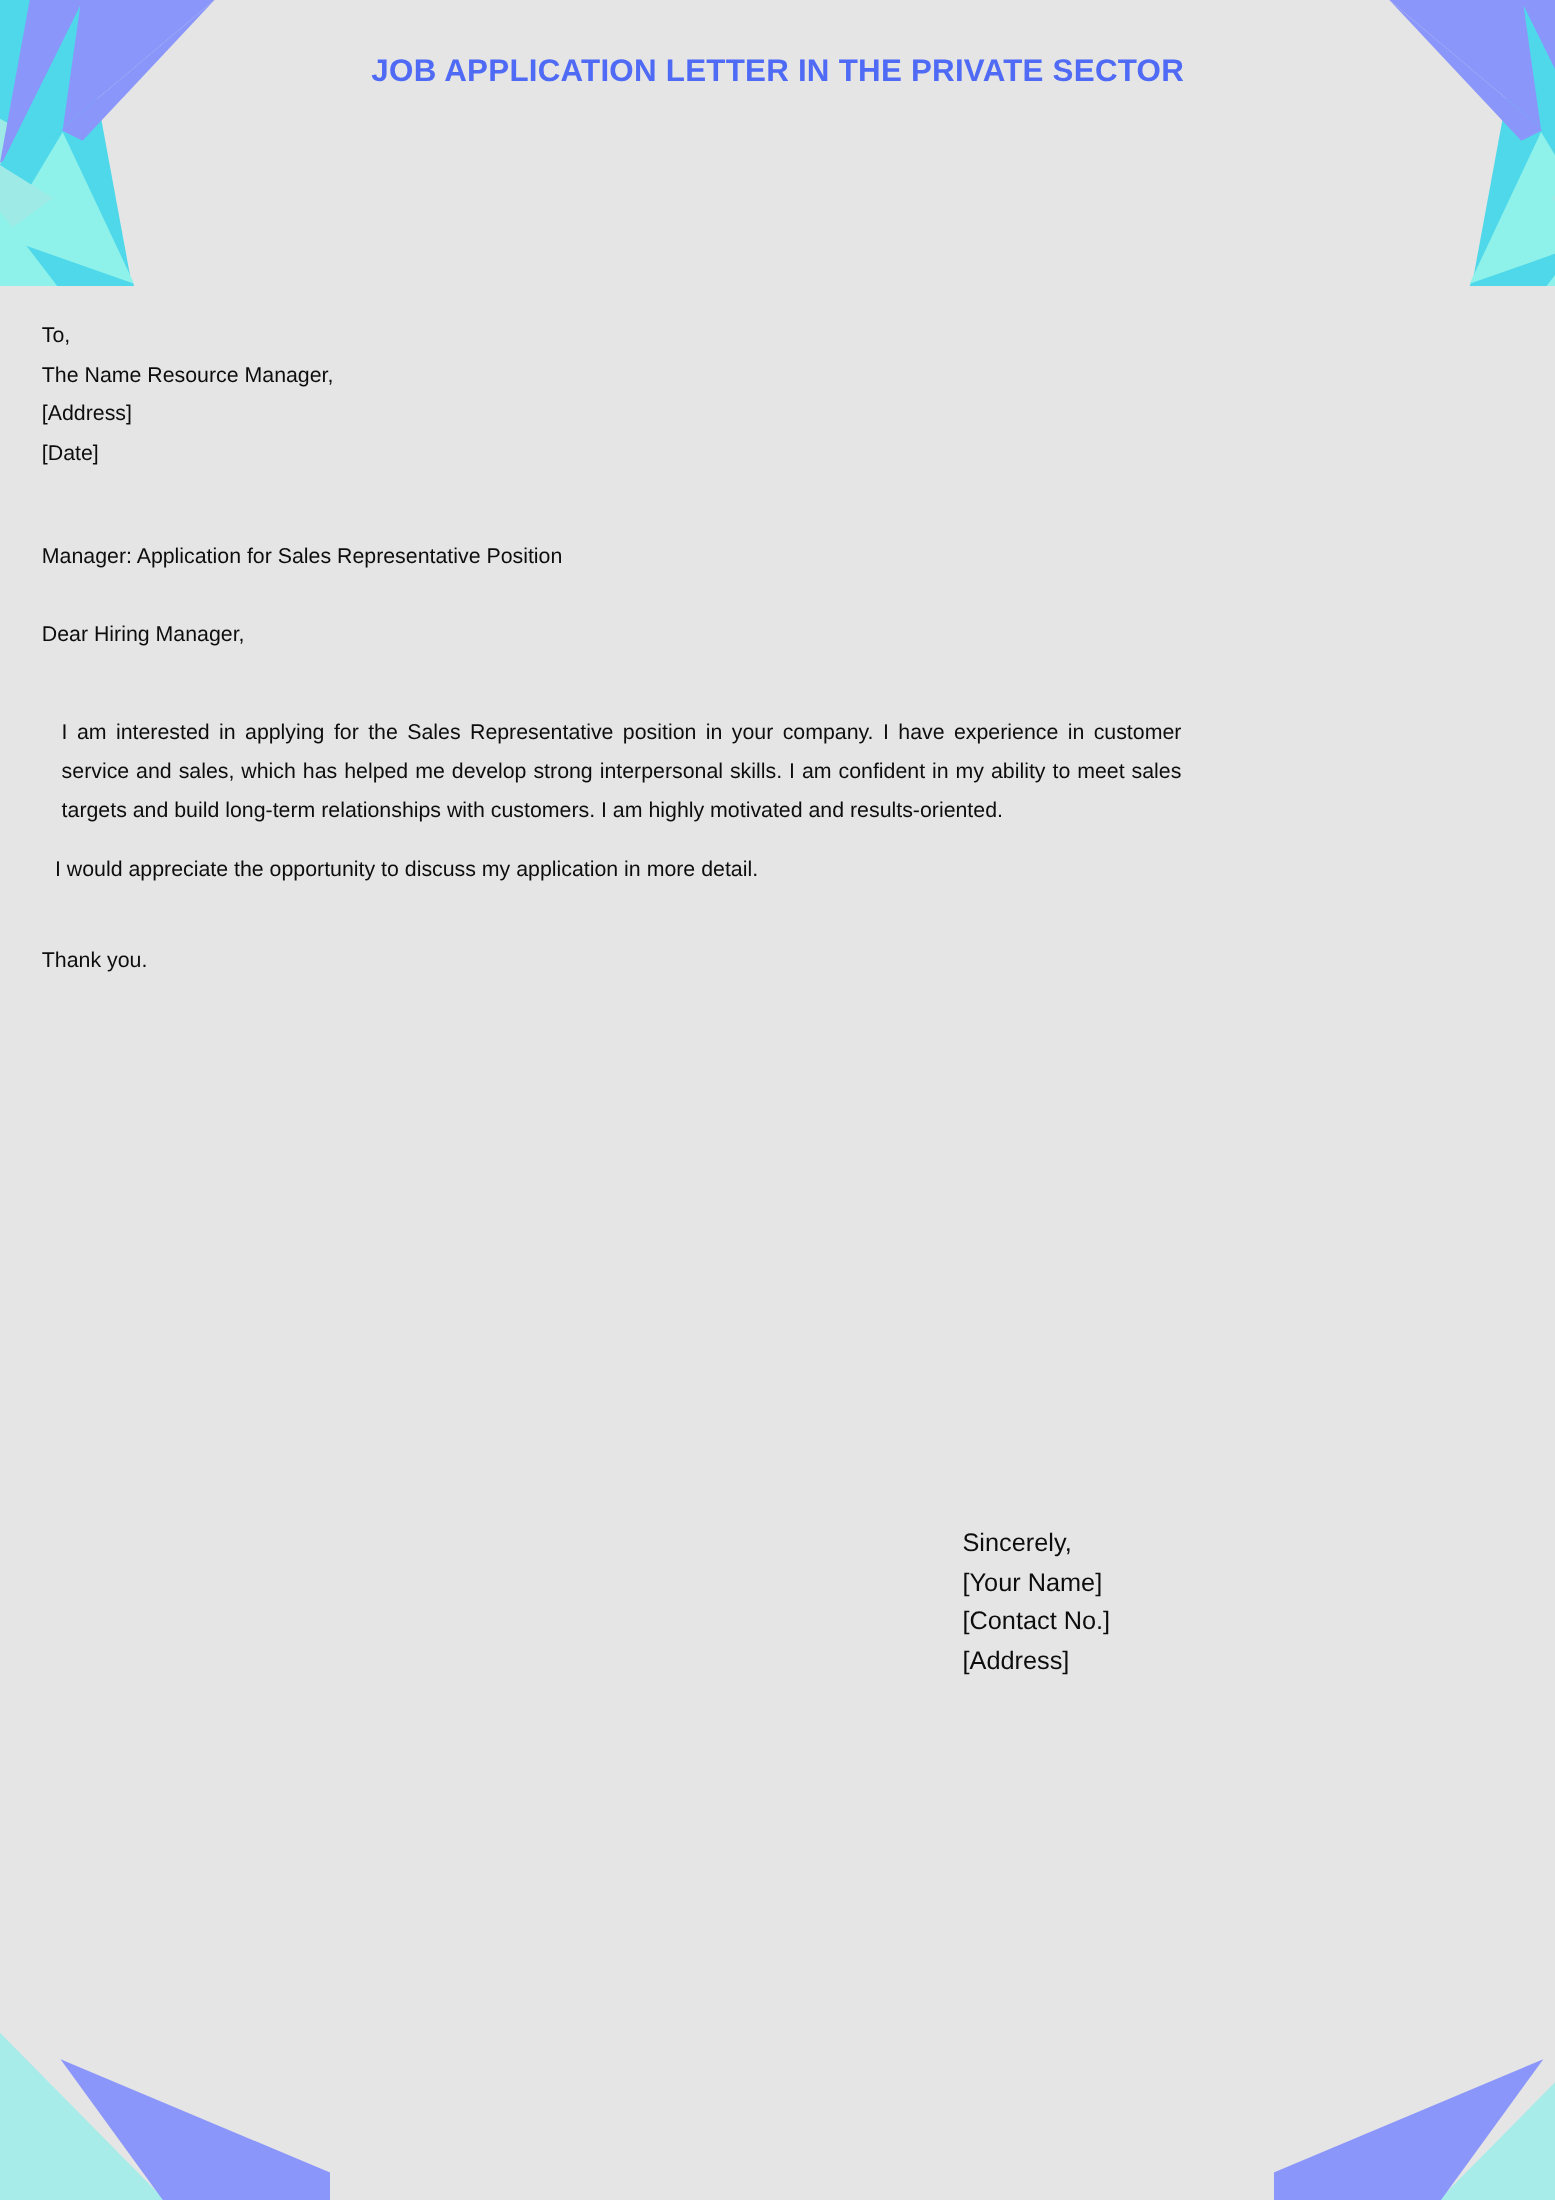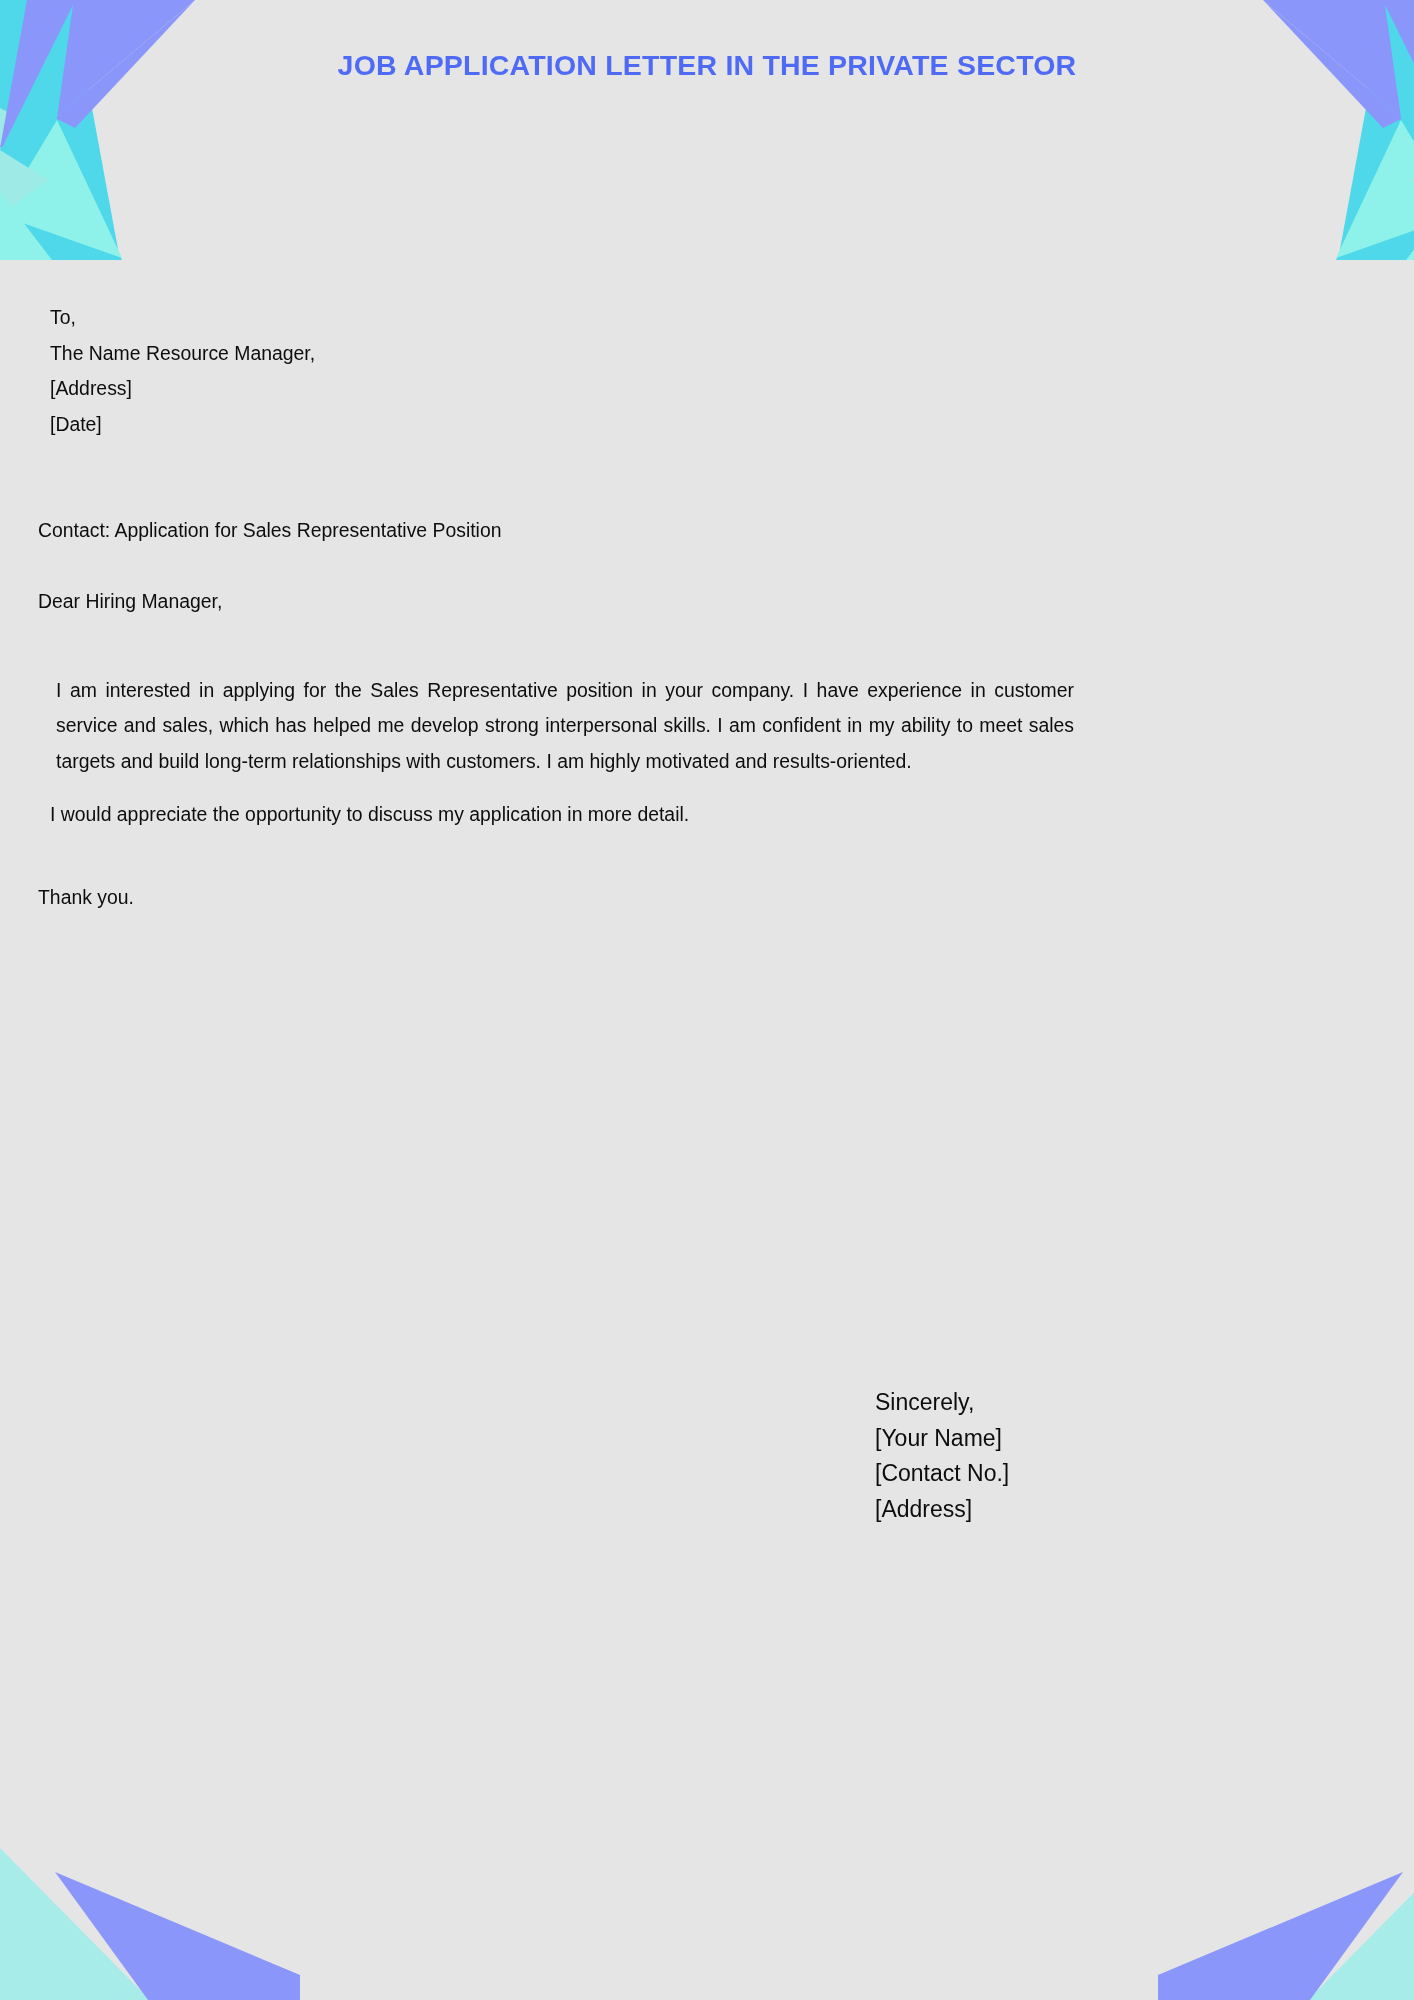--- a/index.html
+++ b/index.html
@@ -51,21 +51,21 @@
   .letter {
     position: absolute;
     top: 288px;
     left: 38px;
     width: 1054px;
     color: #0d0d0d;
     font-size: 19.4px;
     line-height: 35.6px;
   }
 
-  .addr-block { margin: 12px; }
+  .addr-block { margin: 0; }
   .addr-line { display: block; white-space: pre; }
 
   .spacer-lg { height: 59px; }
   .spacer-md { height: 35px; }
   .spacer-sm { height: 35px; }
 
   .subject-line { display: block; }
   .salutation { display: block; }
 
   .body-para {
@@ -143,21 +143,21 @@
 
     <div class="addr-block">
       <span class="addr-line">To,</span>
       <span class="addr-line">The Name Resource Manager,</span>
       <span class="addr-line">[Address]</span>
       <span class="addr-line">[Date]</span>
     </div>
 
     <div class="spacer-lg"></div>
 
-    <span class="subject-line">Contact: Application for Sales Representative Position</span>
+    <span class="subject-line">Manager: Application for Sales Representative Position</span>
 
     <div class="spacer-md"></div>
 
     <span class="salutation">Dear Hiring Manager,</span>
 
     <div class="spacer-md"></div>
 
     <p class="body-para">I am interested in applying for the Sales Representative position in your company. I have experience in customer service and sales, which has helped me develop strong interpersonal skills. I am confident in my ability to meet sales targets and build long-term relationships with customers. I am highly motivated and results-oriented.</p>
 
     <p class="body-para-last">I would appreciate the opportunity to discuss my application in more detail.</p>

